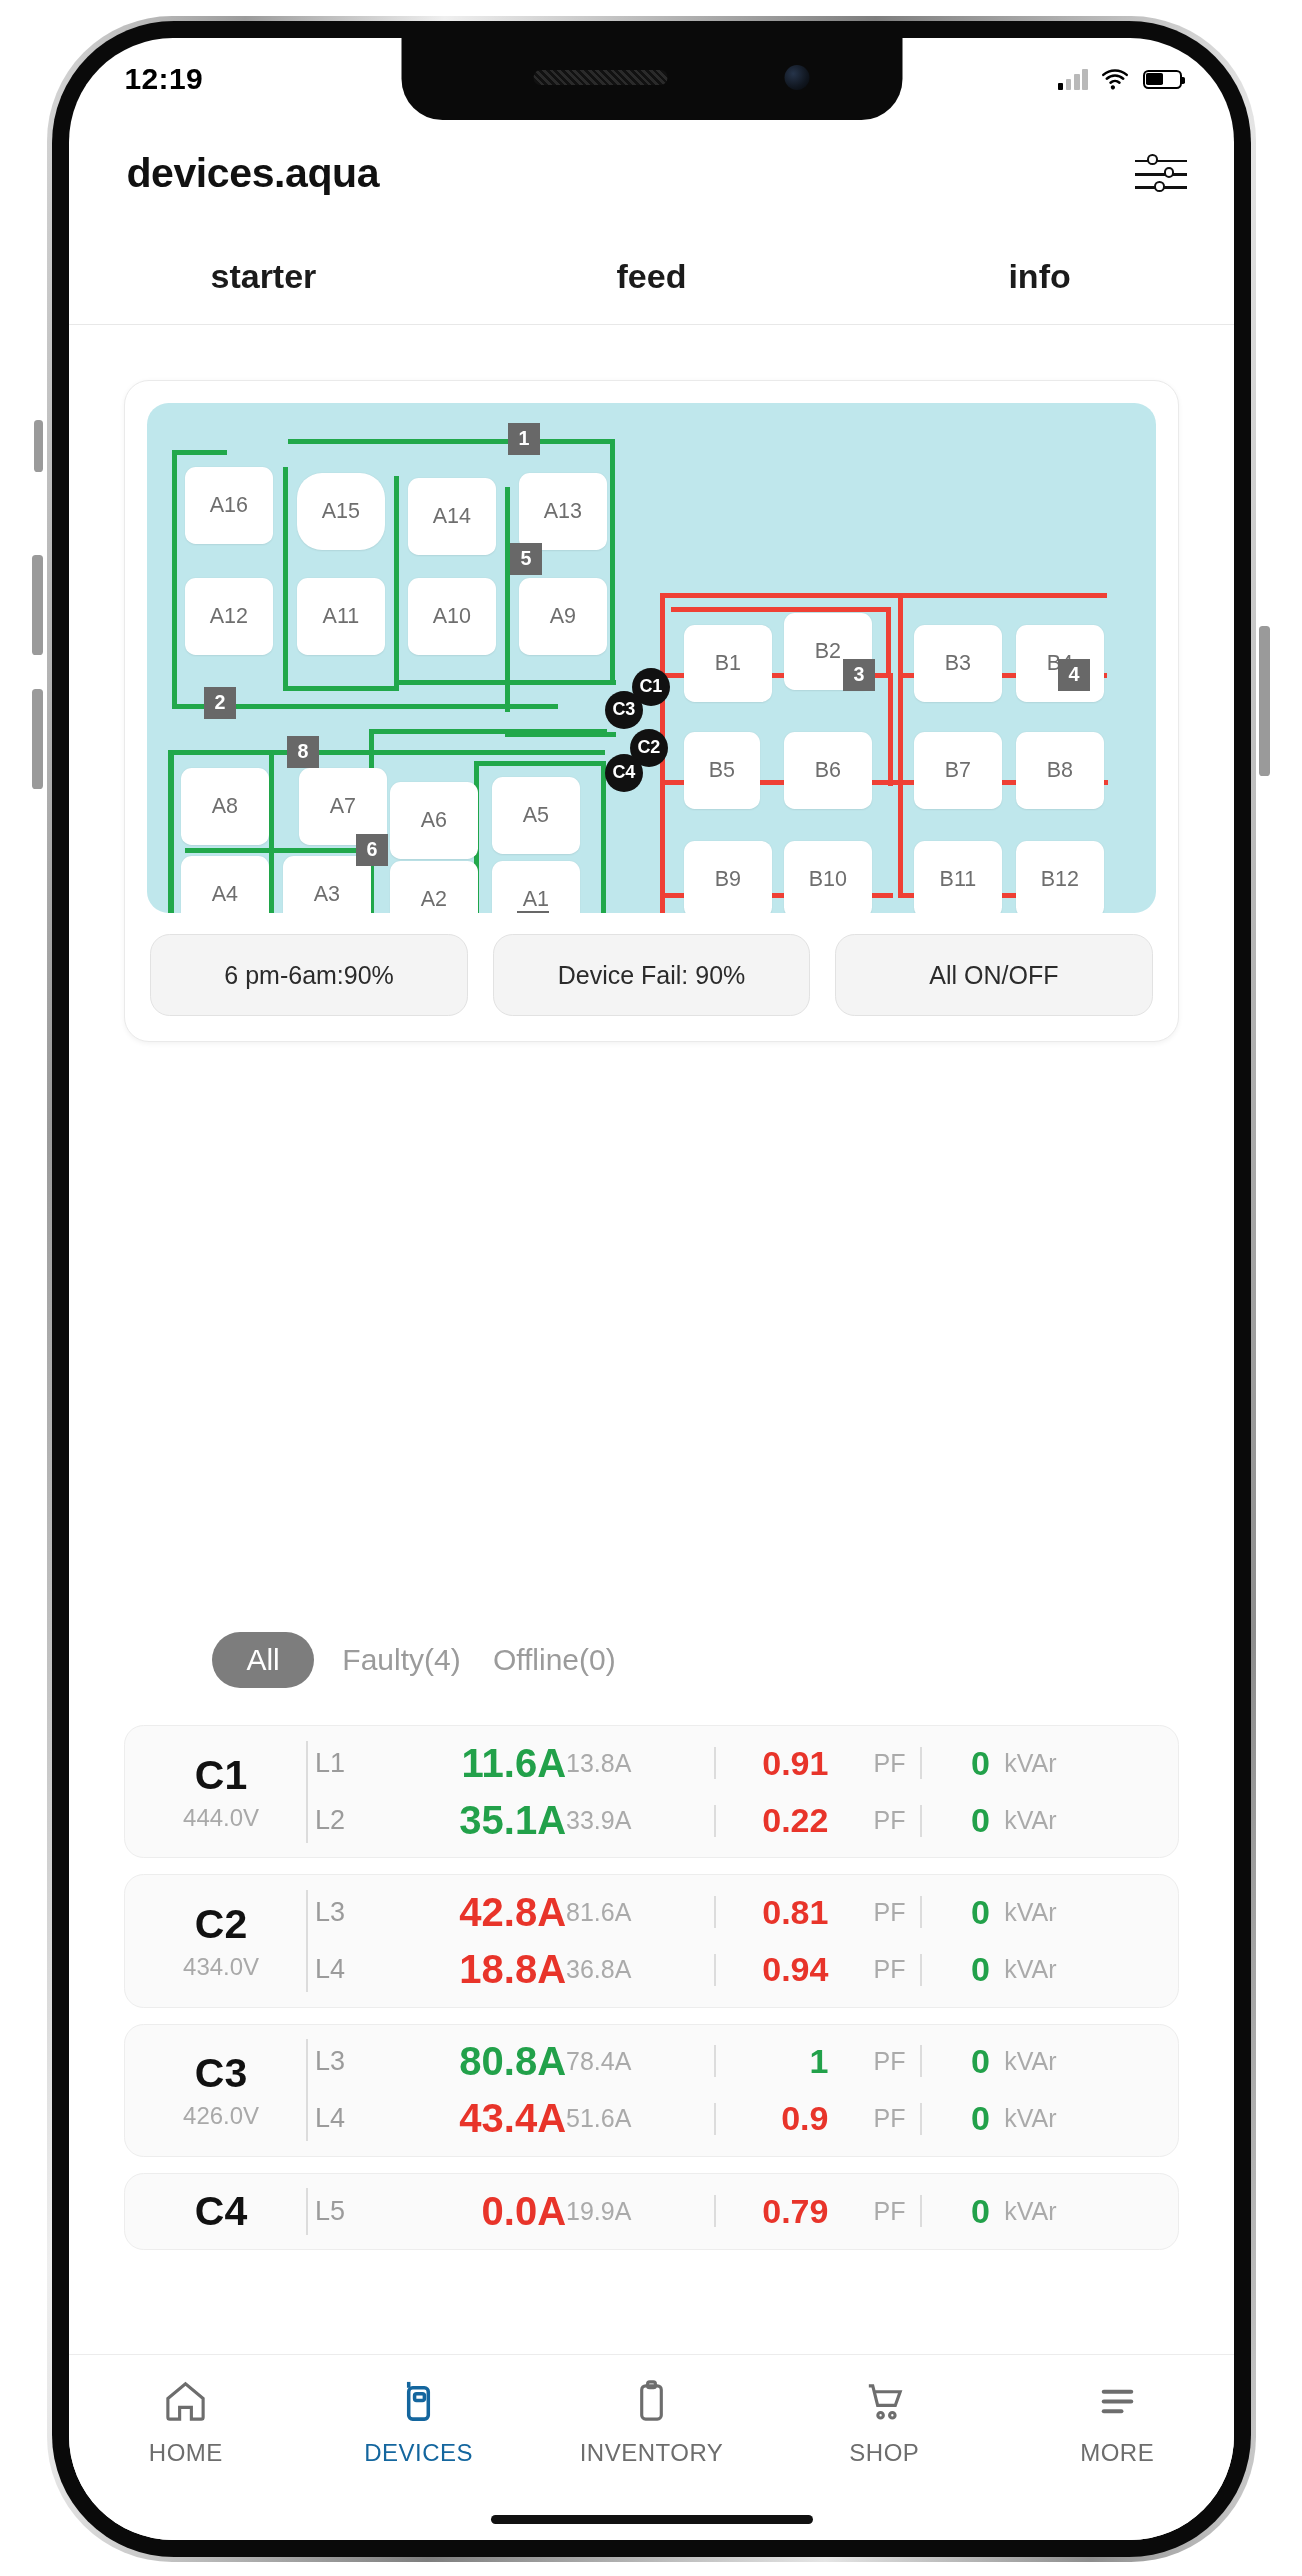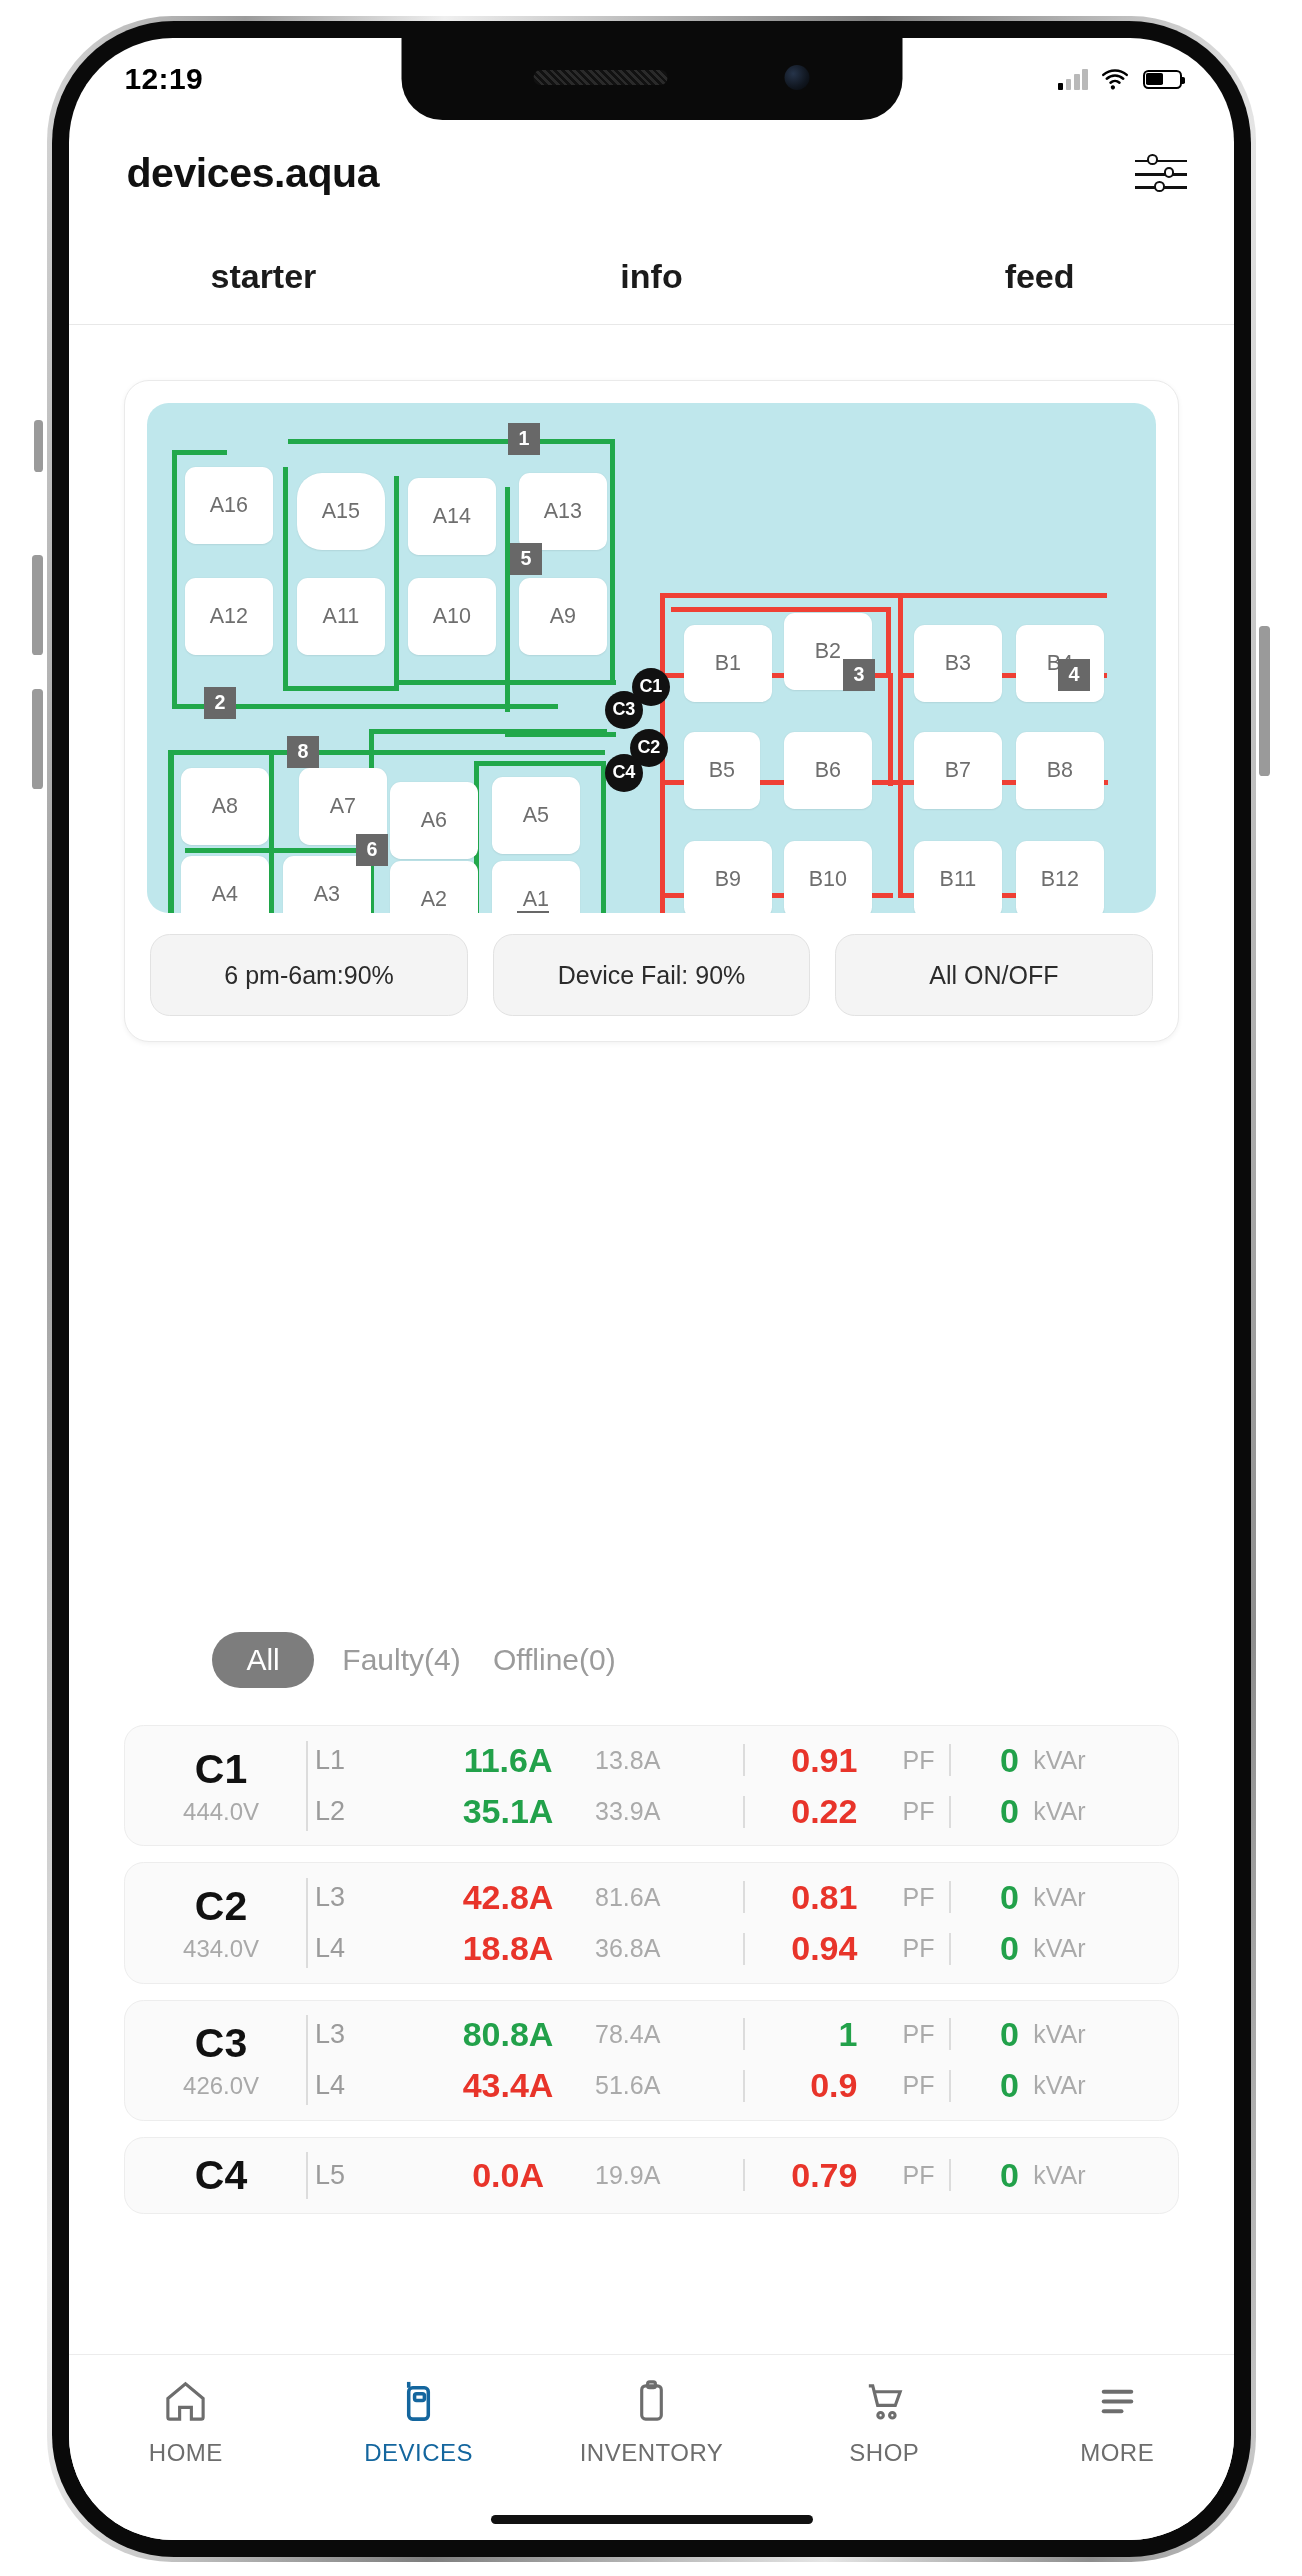--- a/index.html
+++ b/index.html
@@ -187,21 +187,21 @@
   .row-id {
     width: 170px; flex-shrink: 0; text-align: center;
     display: flex; flex-direction: column; align-items: center; gap: 5.4px;
   }
   .row-id .rid { font-size: 41px; font-weight: bold; color: #111; }
   .row-id .rvolt { font-size: 24px; color: #a9a9a9; }
   .row-div { width: 1.8px; align-self: stretch; background: #dcdcdc; margin-right: 7.2px; }
   .row-lines { flex: 1; display: flex; flex-direction: column; gap: 12.5px; }
   .line { display: flex; align-items: center; }
   .lbl    { width: 77px; font-size: 27px; color: #9b9b9b; }
-  .amp    { width: 174px; font-size: 34px; font-weight: bold; text-align: center; margin-left: 29px; }
+  .amp    { width: 174px; font-size: 40px; font-weight: bold; text-align: right; }
   .amp.ok   { color: #22a14a; }
   .amp.bad  { color: #e8342a; }
   .ref    { width: 134px; font-size: 25px; color: #aaaaaa; }
   .sep    { width: 1.8px; height: 32px; background: #dcdcdc; margin: 0 14.3px; }
   .pf     { width: 98px; font-size: 34px; font-weight: bold; text-align: right; }
   .pf.ok  { color: #22a14a; }
   .pf.bad { color: #e8342a; }
   .pfu    { width: 77px; font-size: 25px; color: #aaaaaa; padding-left: 12.5px; text-align: right; }
   .kv     { width: 54px; font-size: 34px; font-weight: bold; color: #22a14a; text-align: right; }
   .kvu    { font-size: 25px; color: #aaaaaa; padding-left: 14.3px; }
@@ -271,22 +271,22 @@
             <div class="row"></div>
             <div class="row"></div>
         <div class="knob k1"></div>
             <div class="knob k2"></div>
             <div class="knob k3"></div>
       </div>
     </div>
 
     <div class="tabs">
       <div class="tab">starter</div>
+      <div class="tab">feed</div>
       <div class="tab">info</div>
-      <div class="tab">feed</div>
     </div>
 
     <div class="diagram-card">
       <div class="diagram">
 
         <div class="wire g" style="left:25px; top:47px; width:5.4px; height:259px;"></div>
         <div class="wire g" style="left:25px; top:47px; width:55px; height:5.4px;"></div>
         <div class="wire g" style="left:25px; top:301px; width:386px; height:5.4px;"></div>
         <div class="wire g" style="left:141px; top:36px; width:327px; height:5.4px;"></div>
         <div class="wire g" style="left:463px; top:36px; width:5.4px; height:246px;"></div>

